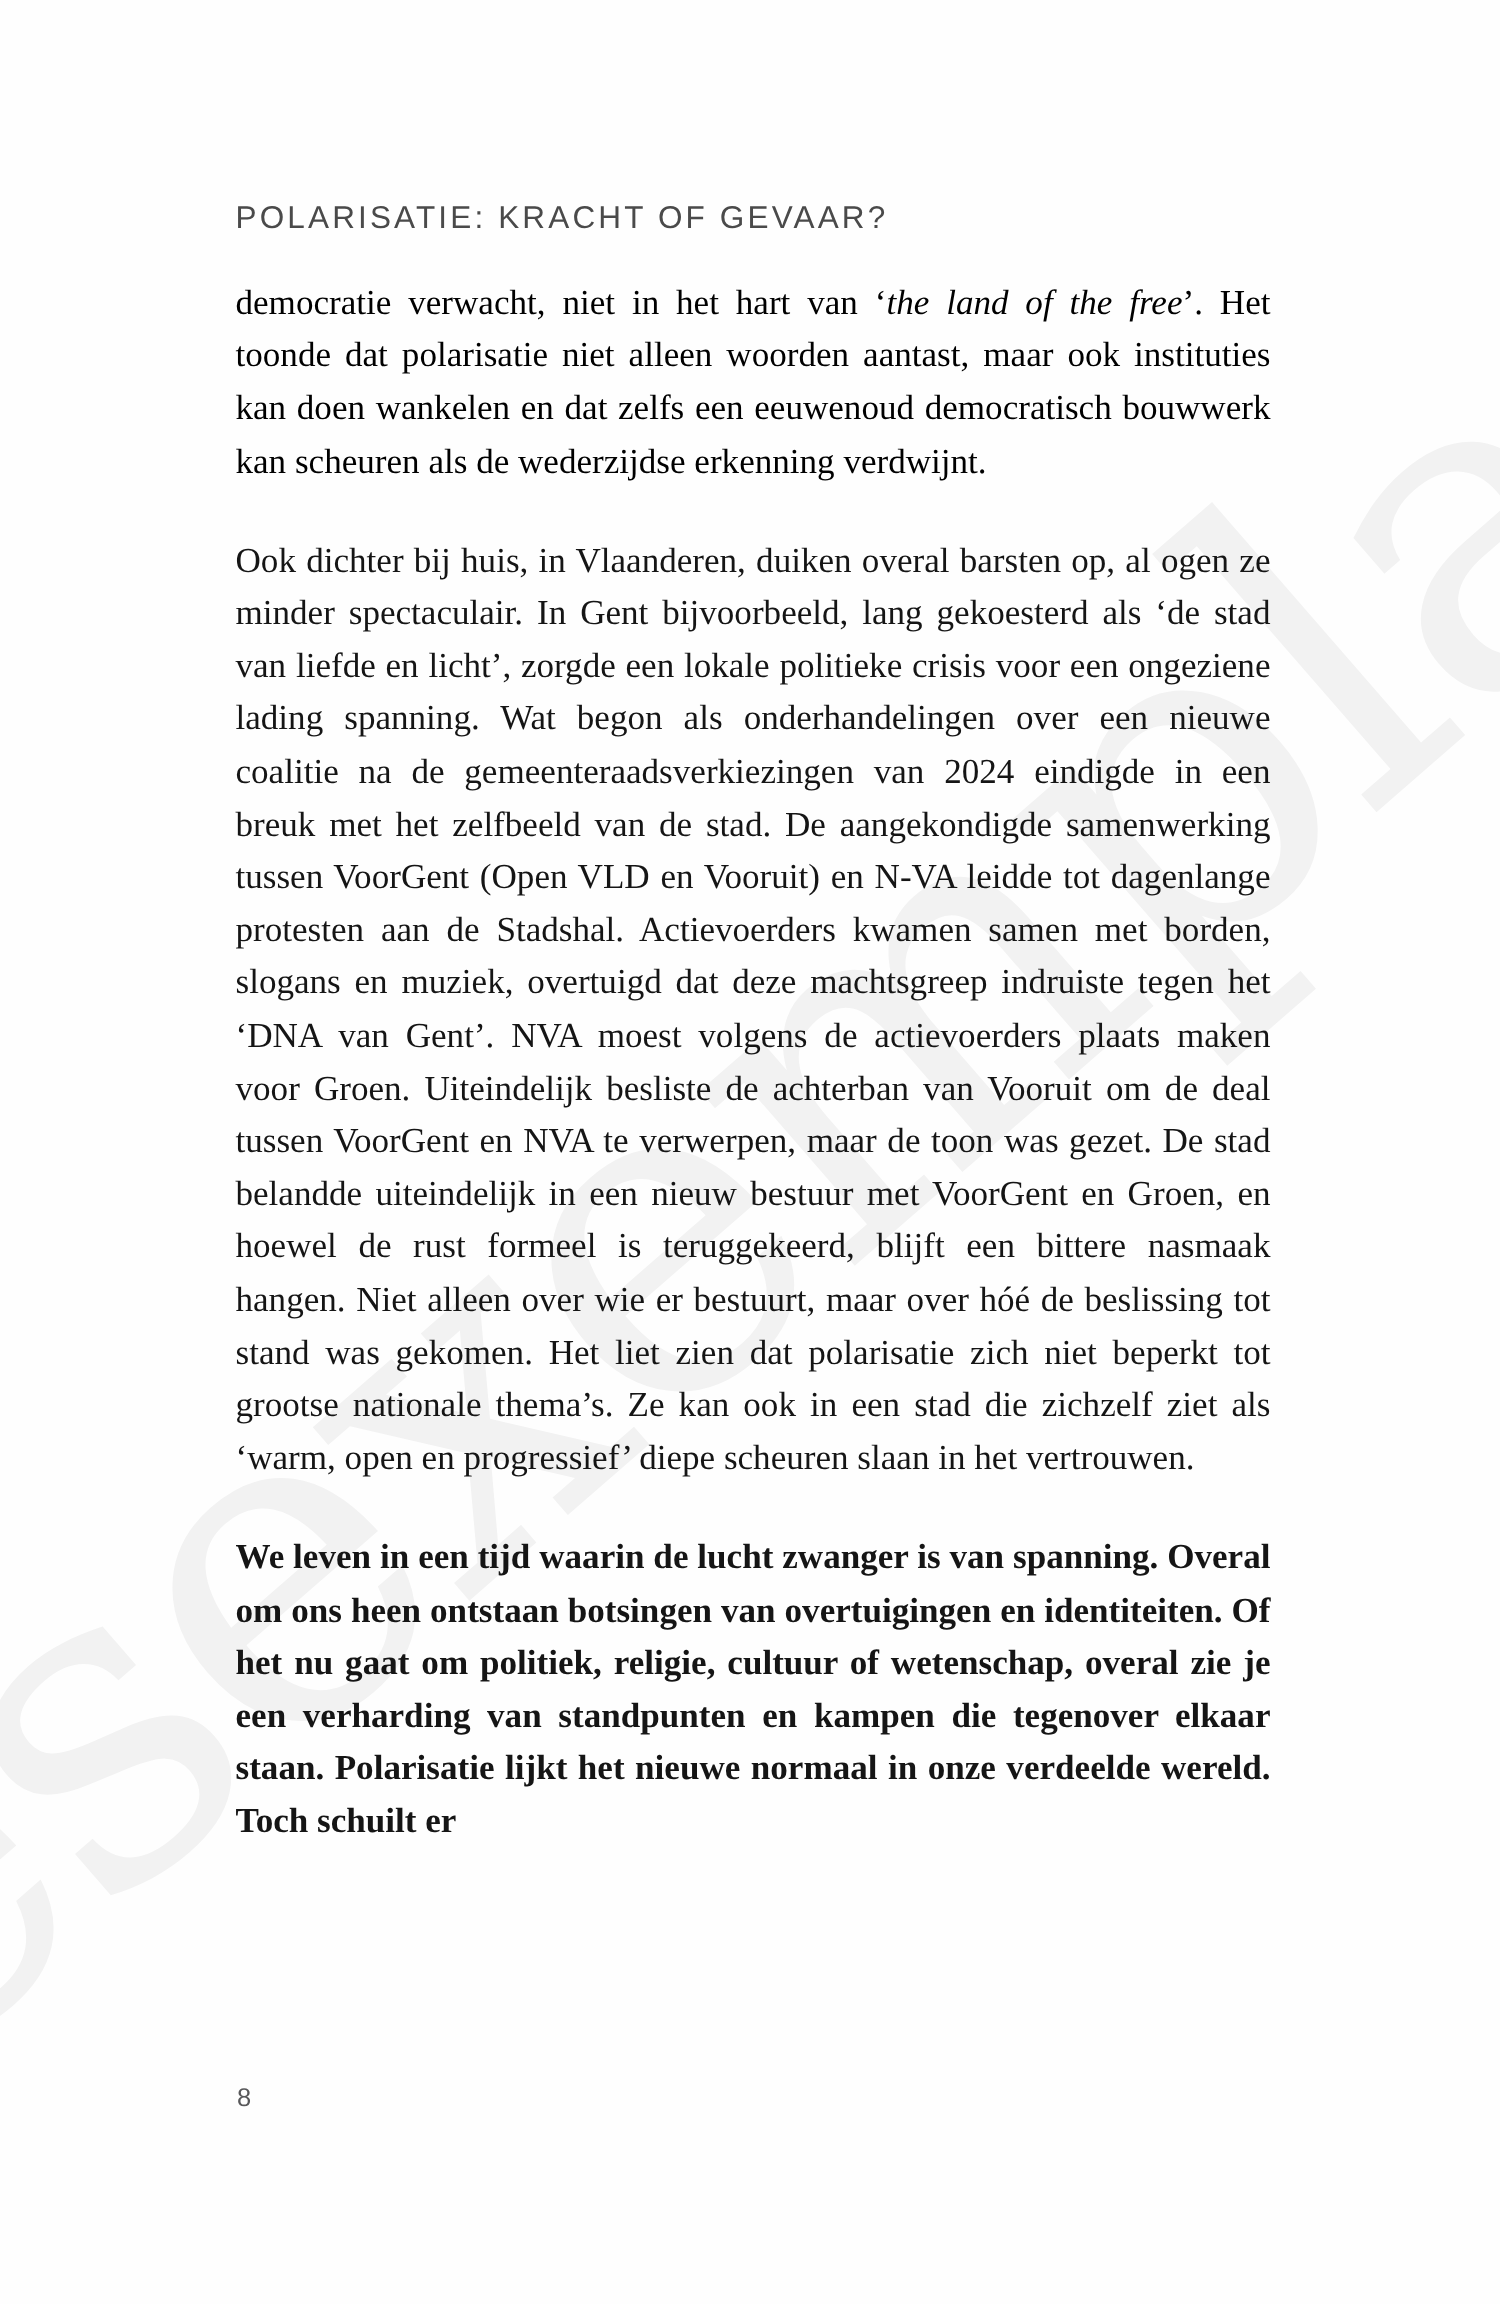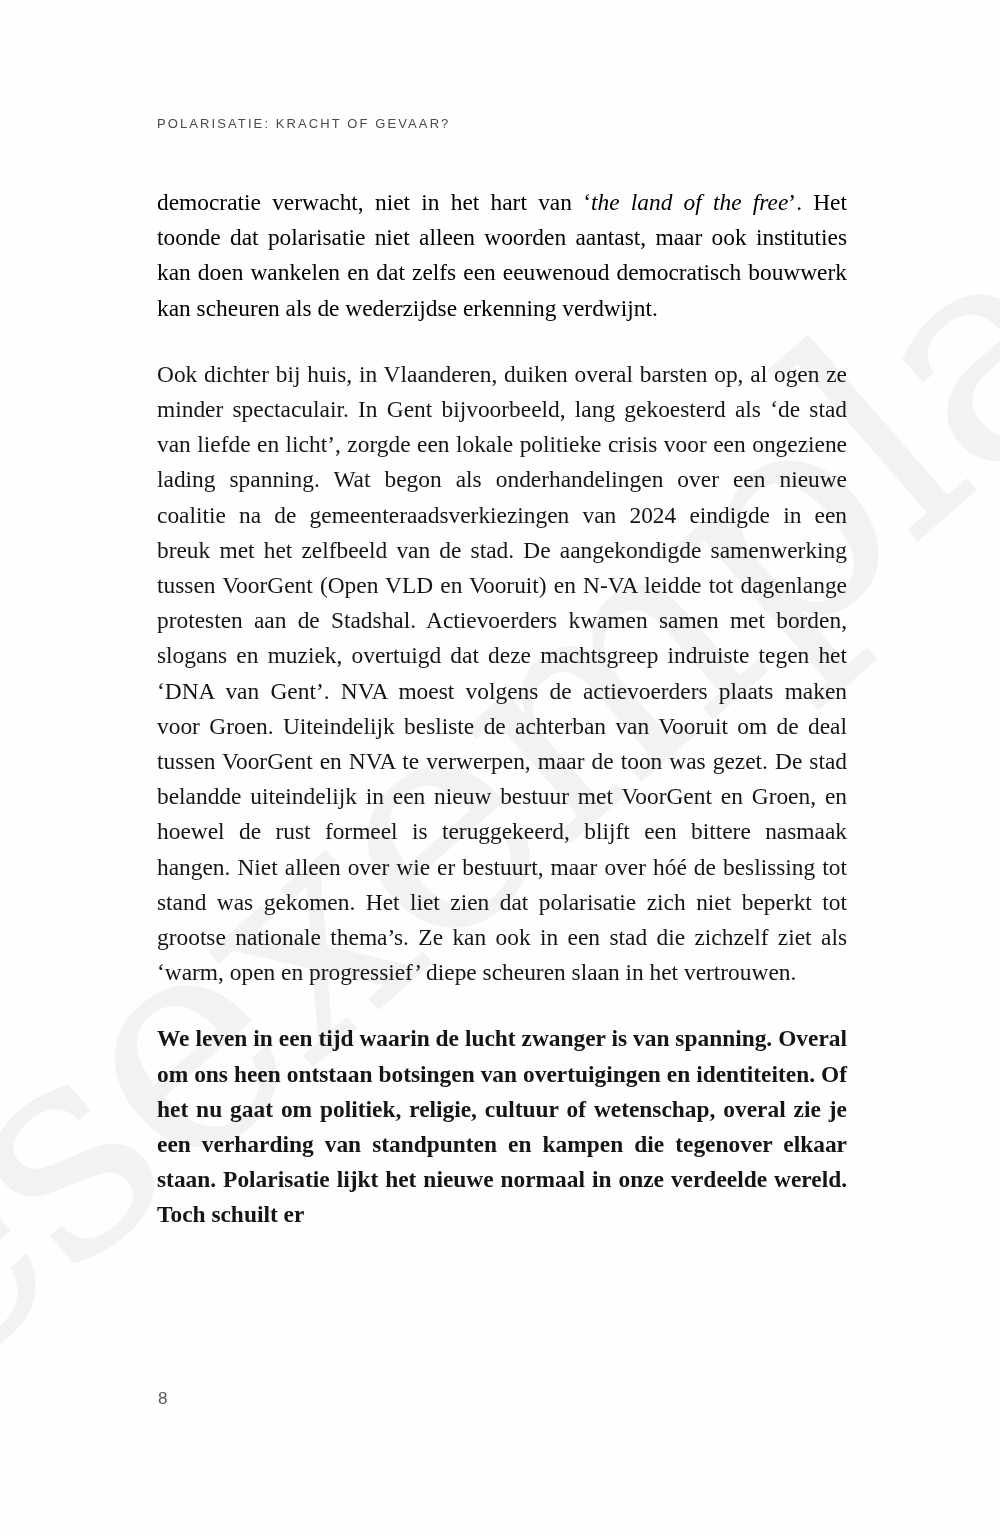--- a/index.html
+++ b/index.html
@@ -49,23 +49,23 @@
   
   .content {
     position: absolute;
     inset: 0;
     z-index: 2;
   }
 
   .running-head {
     position: absolute;
     left: 157px;
-    top: 116px;
+    top: 134px;
     font-family: "Liberation Sans", sans-serif;
-    font-size: 13px;
+    font-size: 21px;
     font-weight: 400;
     letter-spacing: 2.1px;
     color: #4a4a4a;
     white-space: nowrap;
   }
 
   .text-column {
     position: absolute;
     left: 157px;
     top: 185px;

